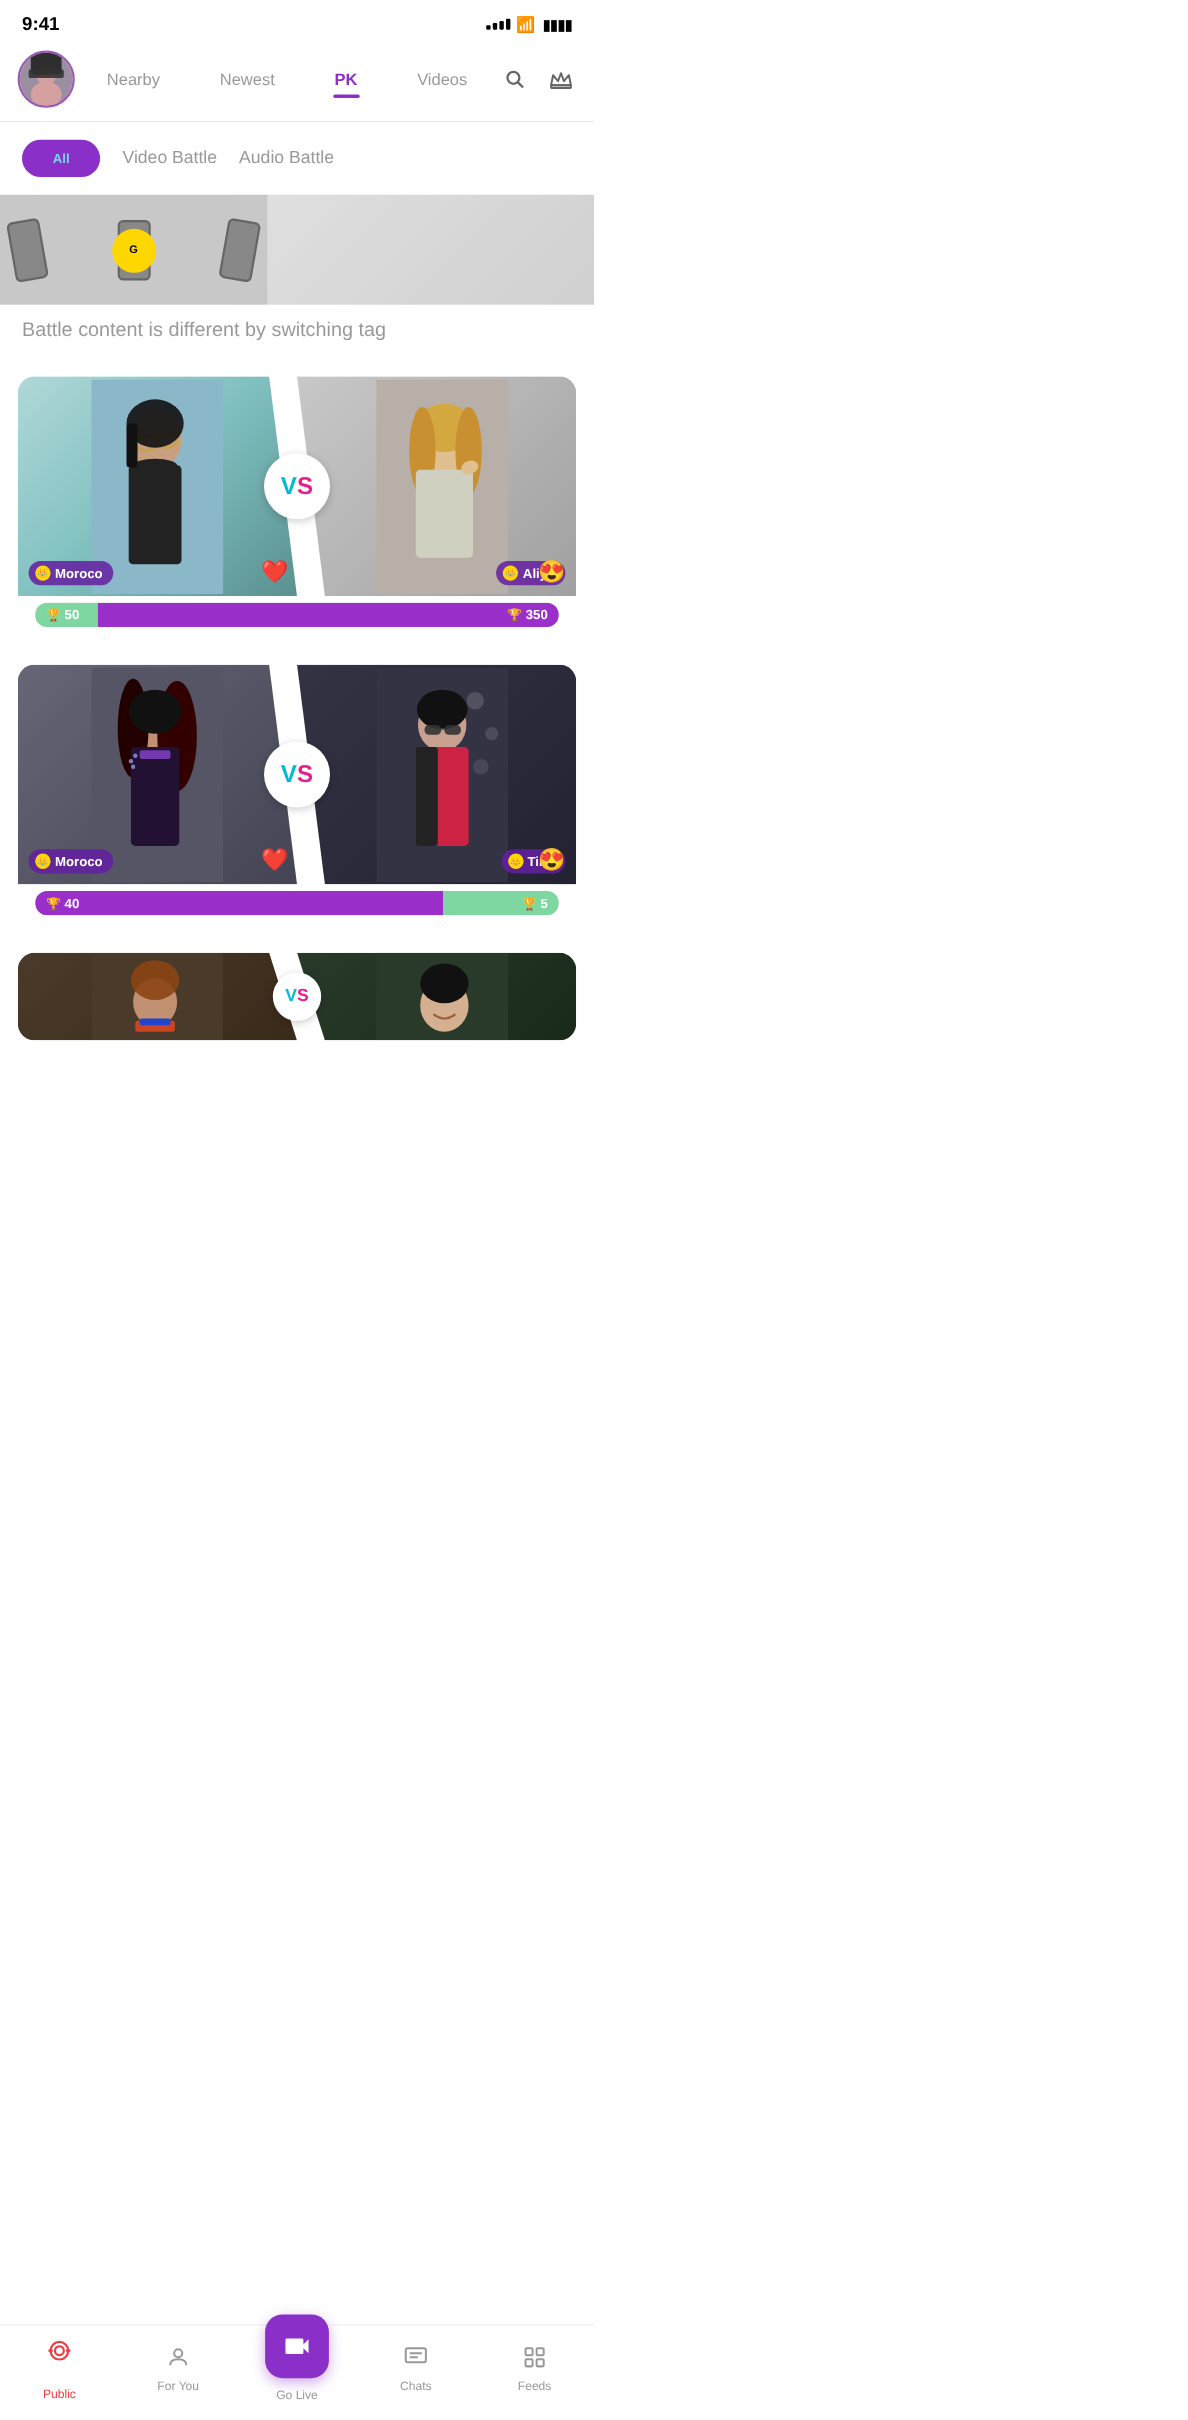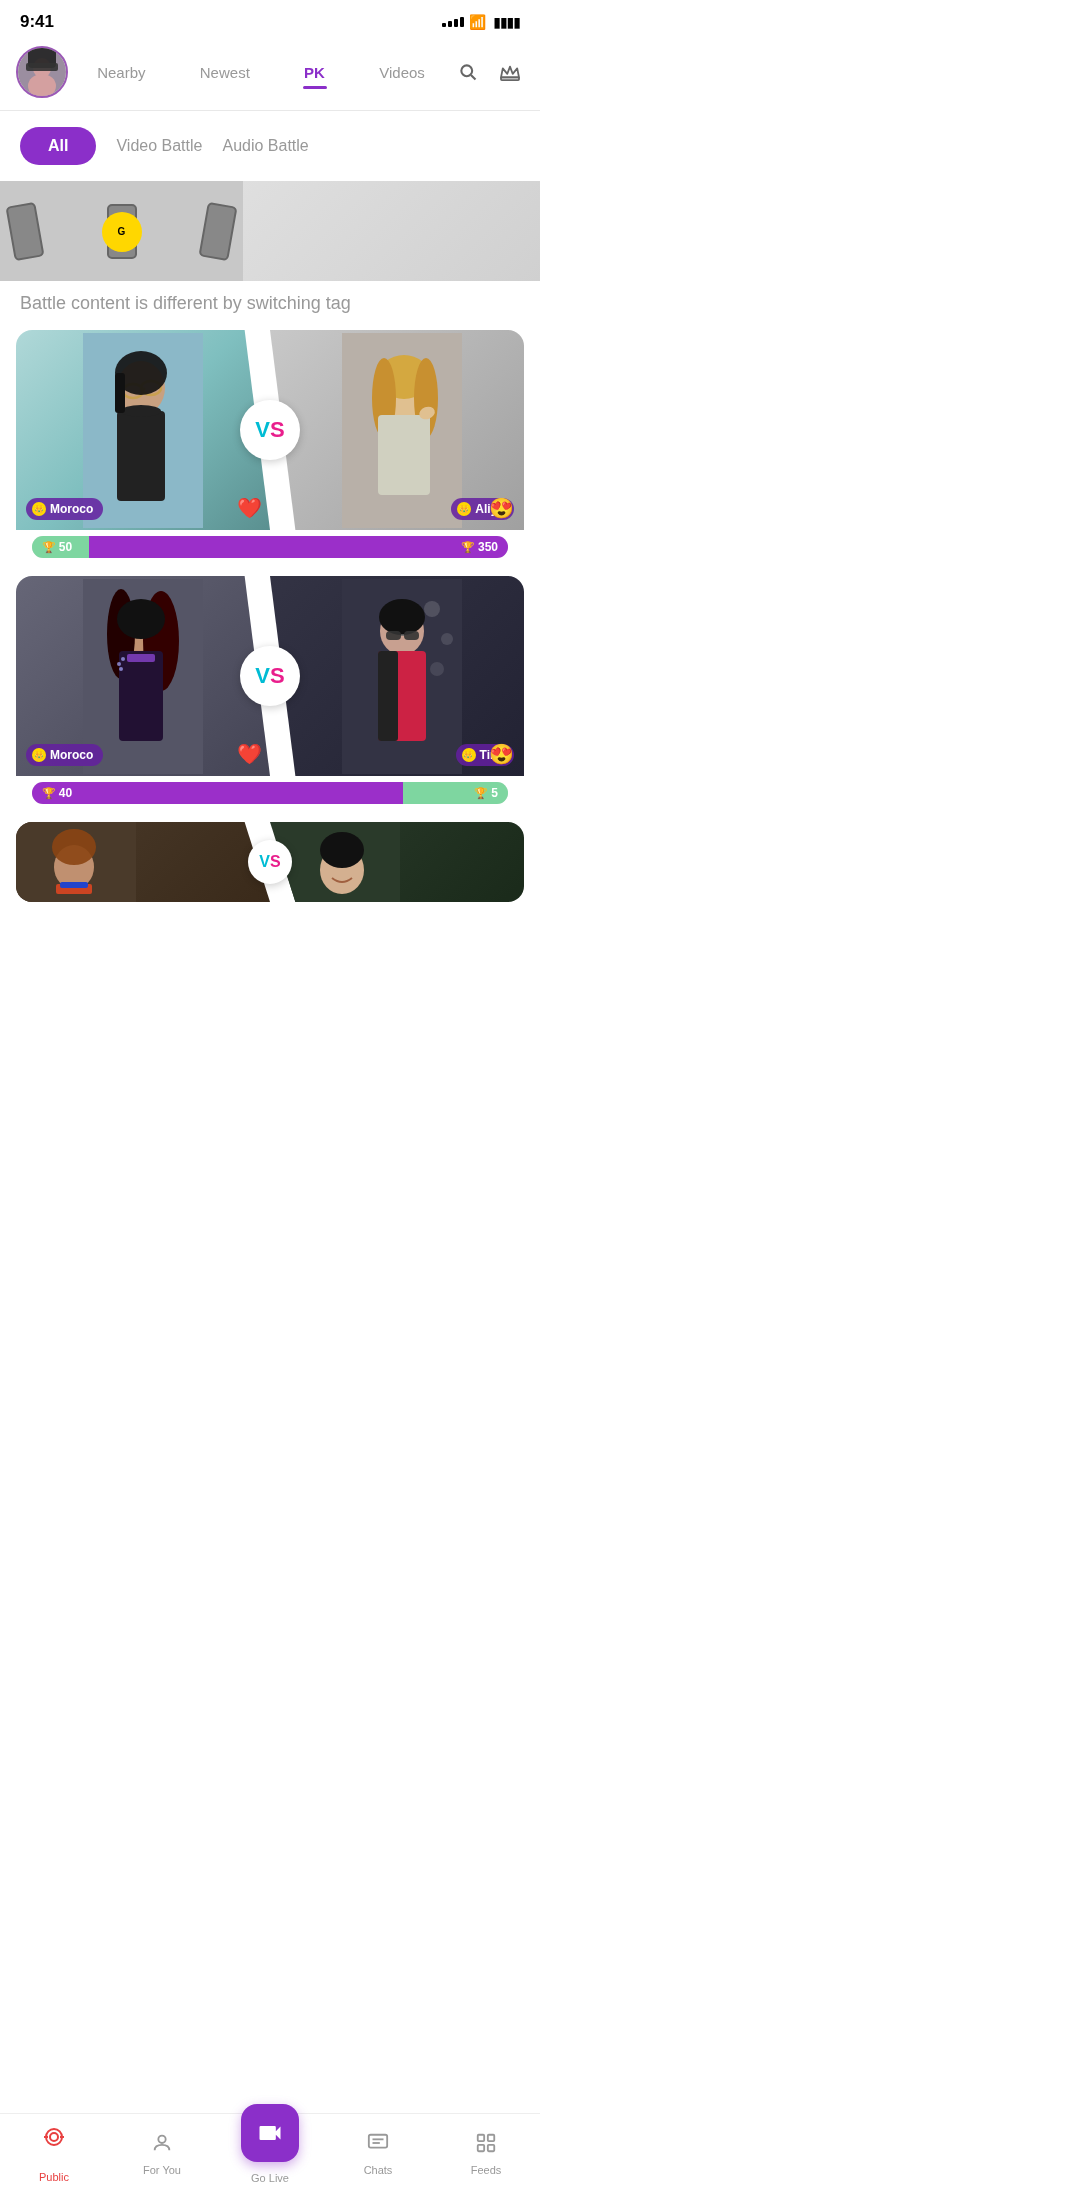--- a/index.html
+++ b/index.html
@@ -113,24 +113,24 @@
 
     
     .filter-tabs {
       display: flex;
       align-items: center;
       padding: 16px 20px;
       gap: 20px;
     }
     .filter-pill {
       background: #8b2fc9;
-      color: #ffffff;
+      color: #7dd3fc;
       border-radius: 25px;
       padding: 10px 28px;
-      font-size: 16px;
+      font-size: 12px;
       font-weight: 600;
       cursor: pointer;
     }
     .filter-text {
       font-size: 16px;
       color: #999;
       cursor: pointer;
     }
 
     
@@ -193,24 +193,25 @@
 
     
     .subtitle {
       font-size: 18px;
       color: #999;
       padding: 12px 20px 8px;
     }
 
     
     .battle-card {
-      margin: 8px 16px;
+      margin: 24px 16px;
       border-radius: 16px;
       overflow: hidden;
       position: relative;
+      text-align: center;
     }
     .battle-images {
       display: flex;
       height: 200px;
       position: relative;
     }
     .battle-half {
       width: 50%;
       position: relative;
       overflow: hidden;

